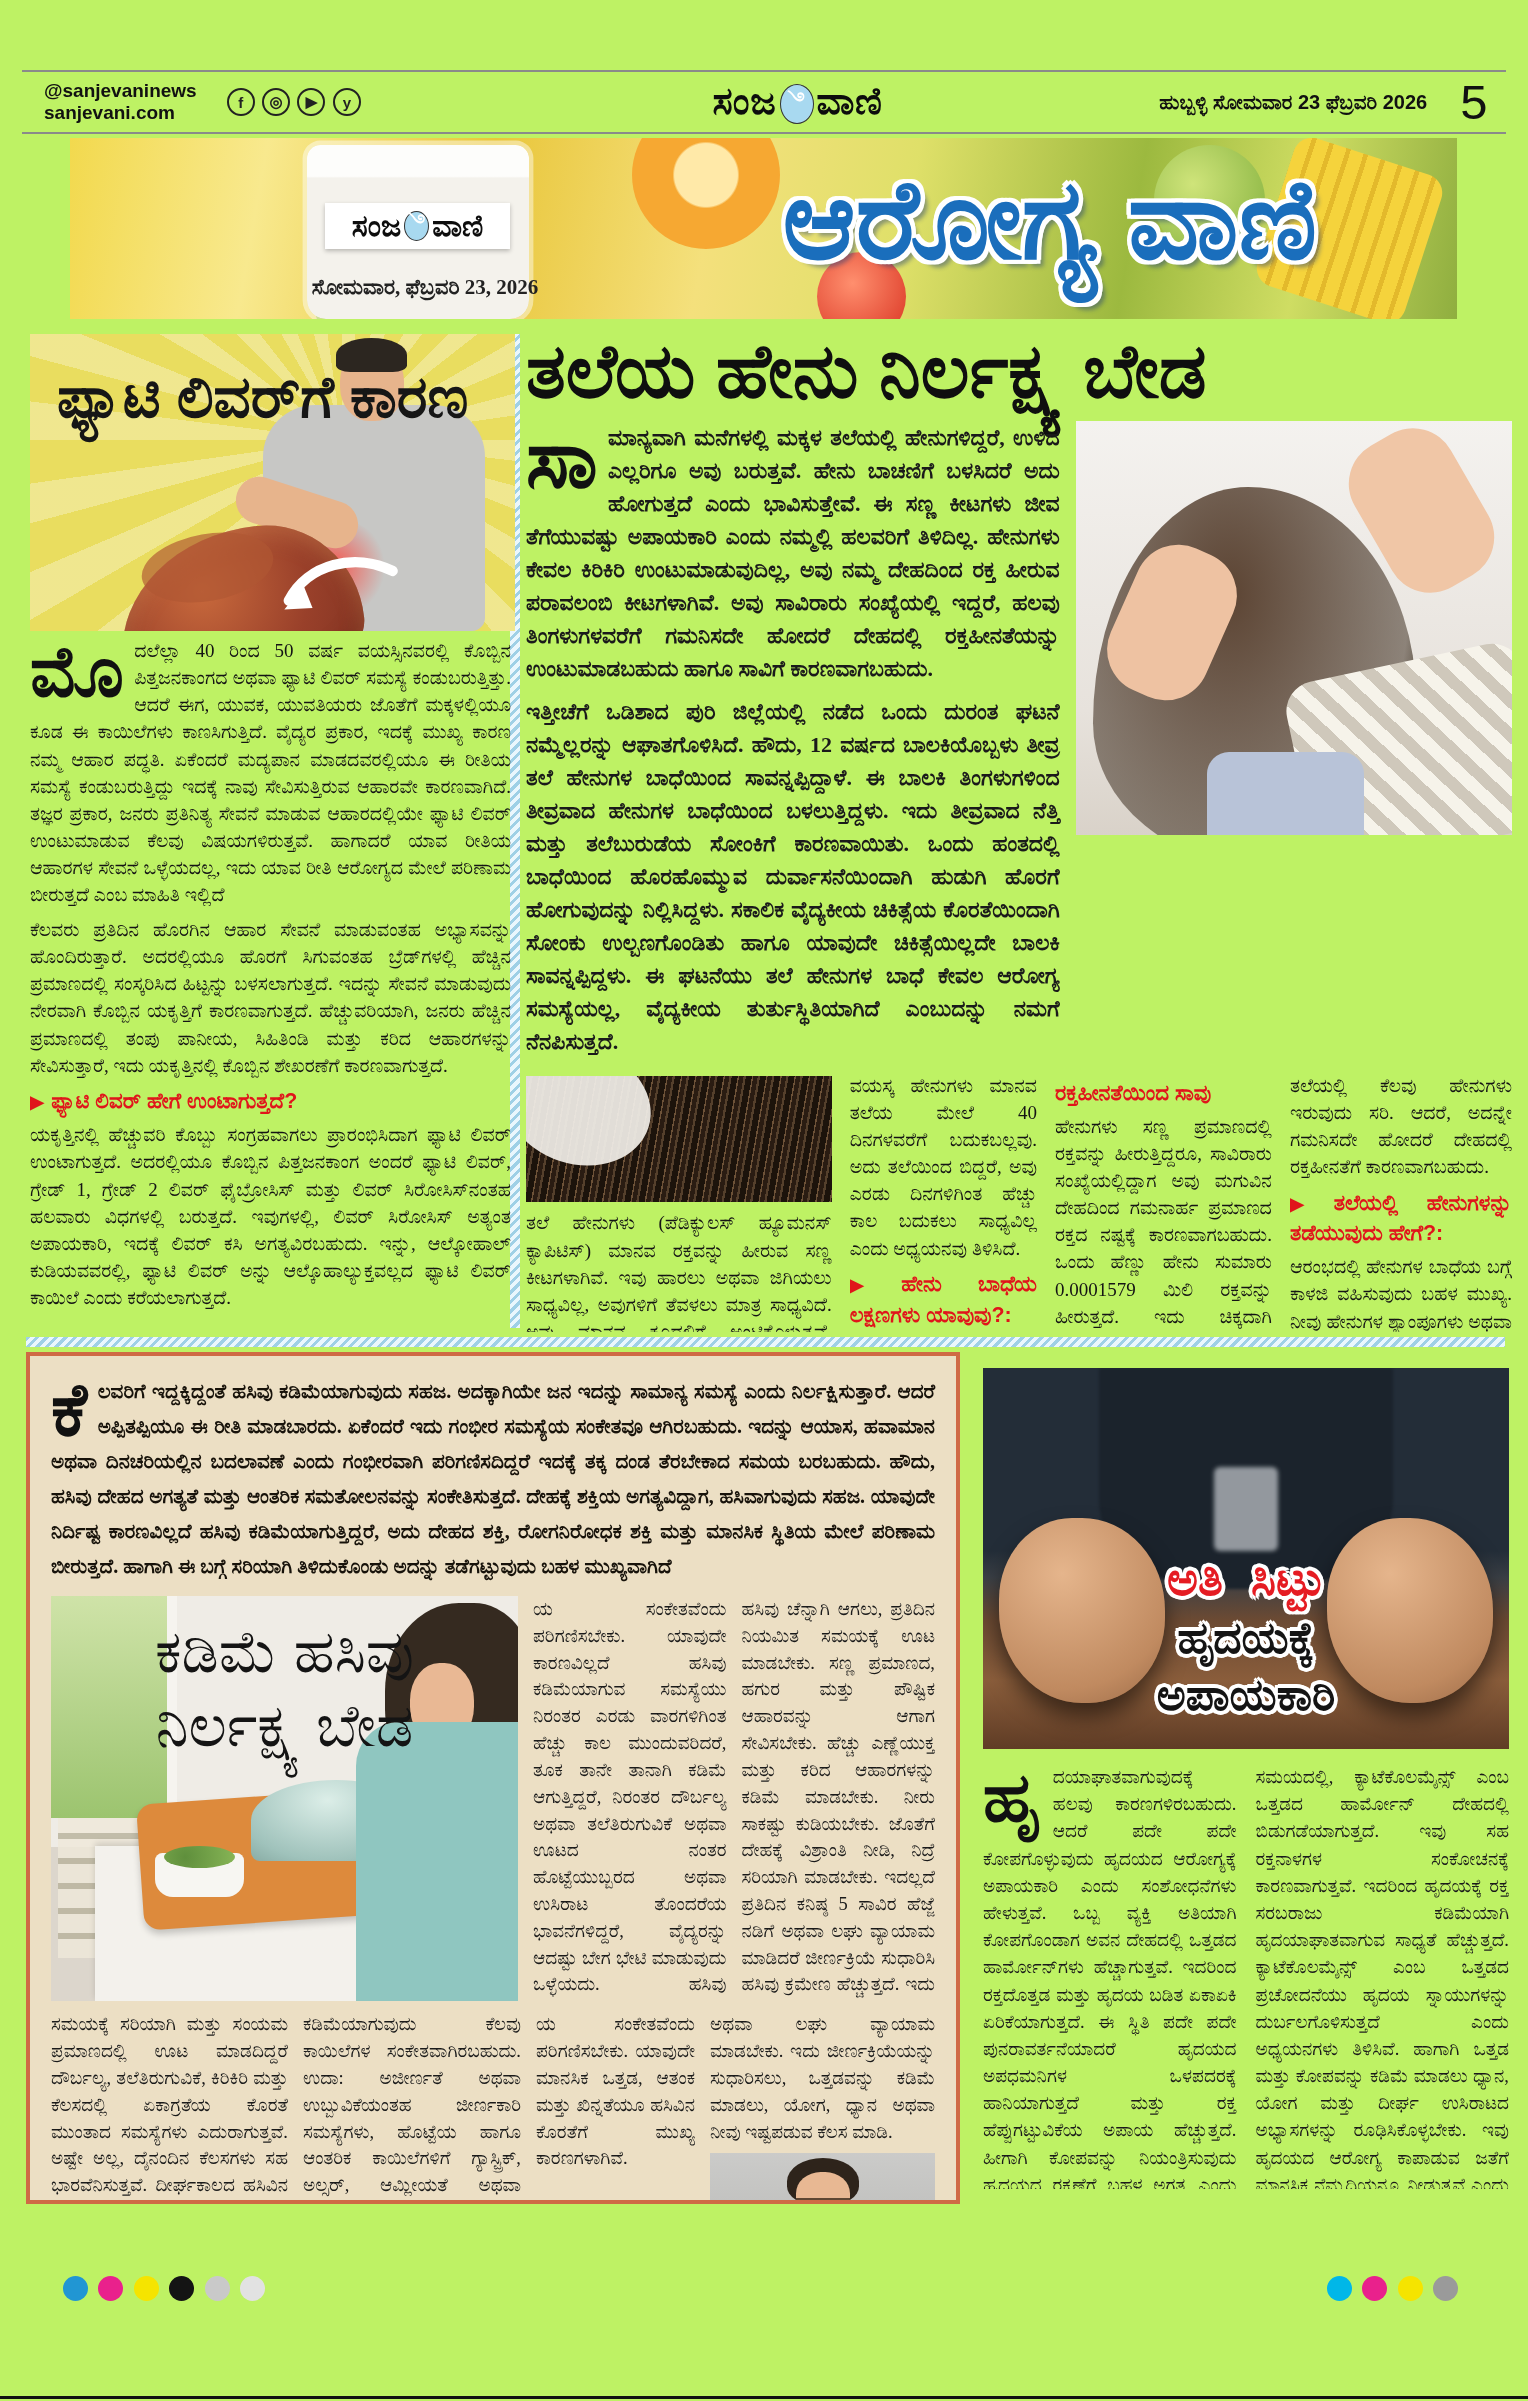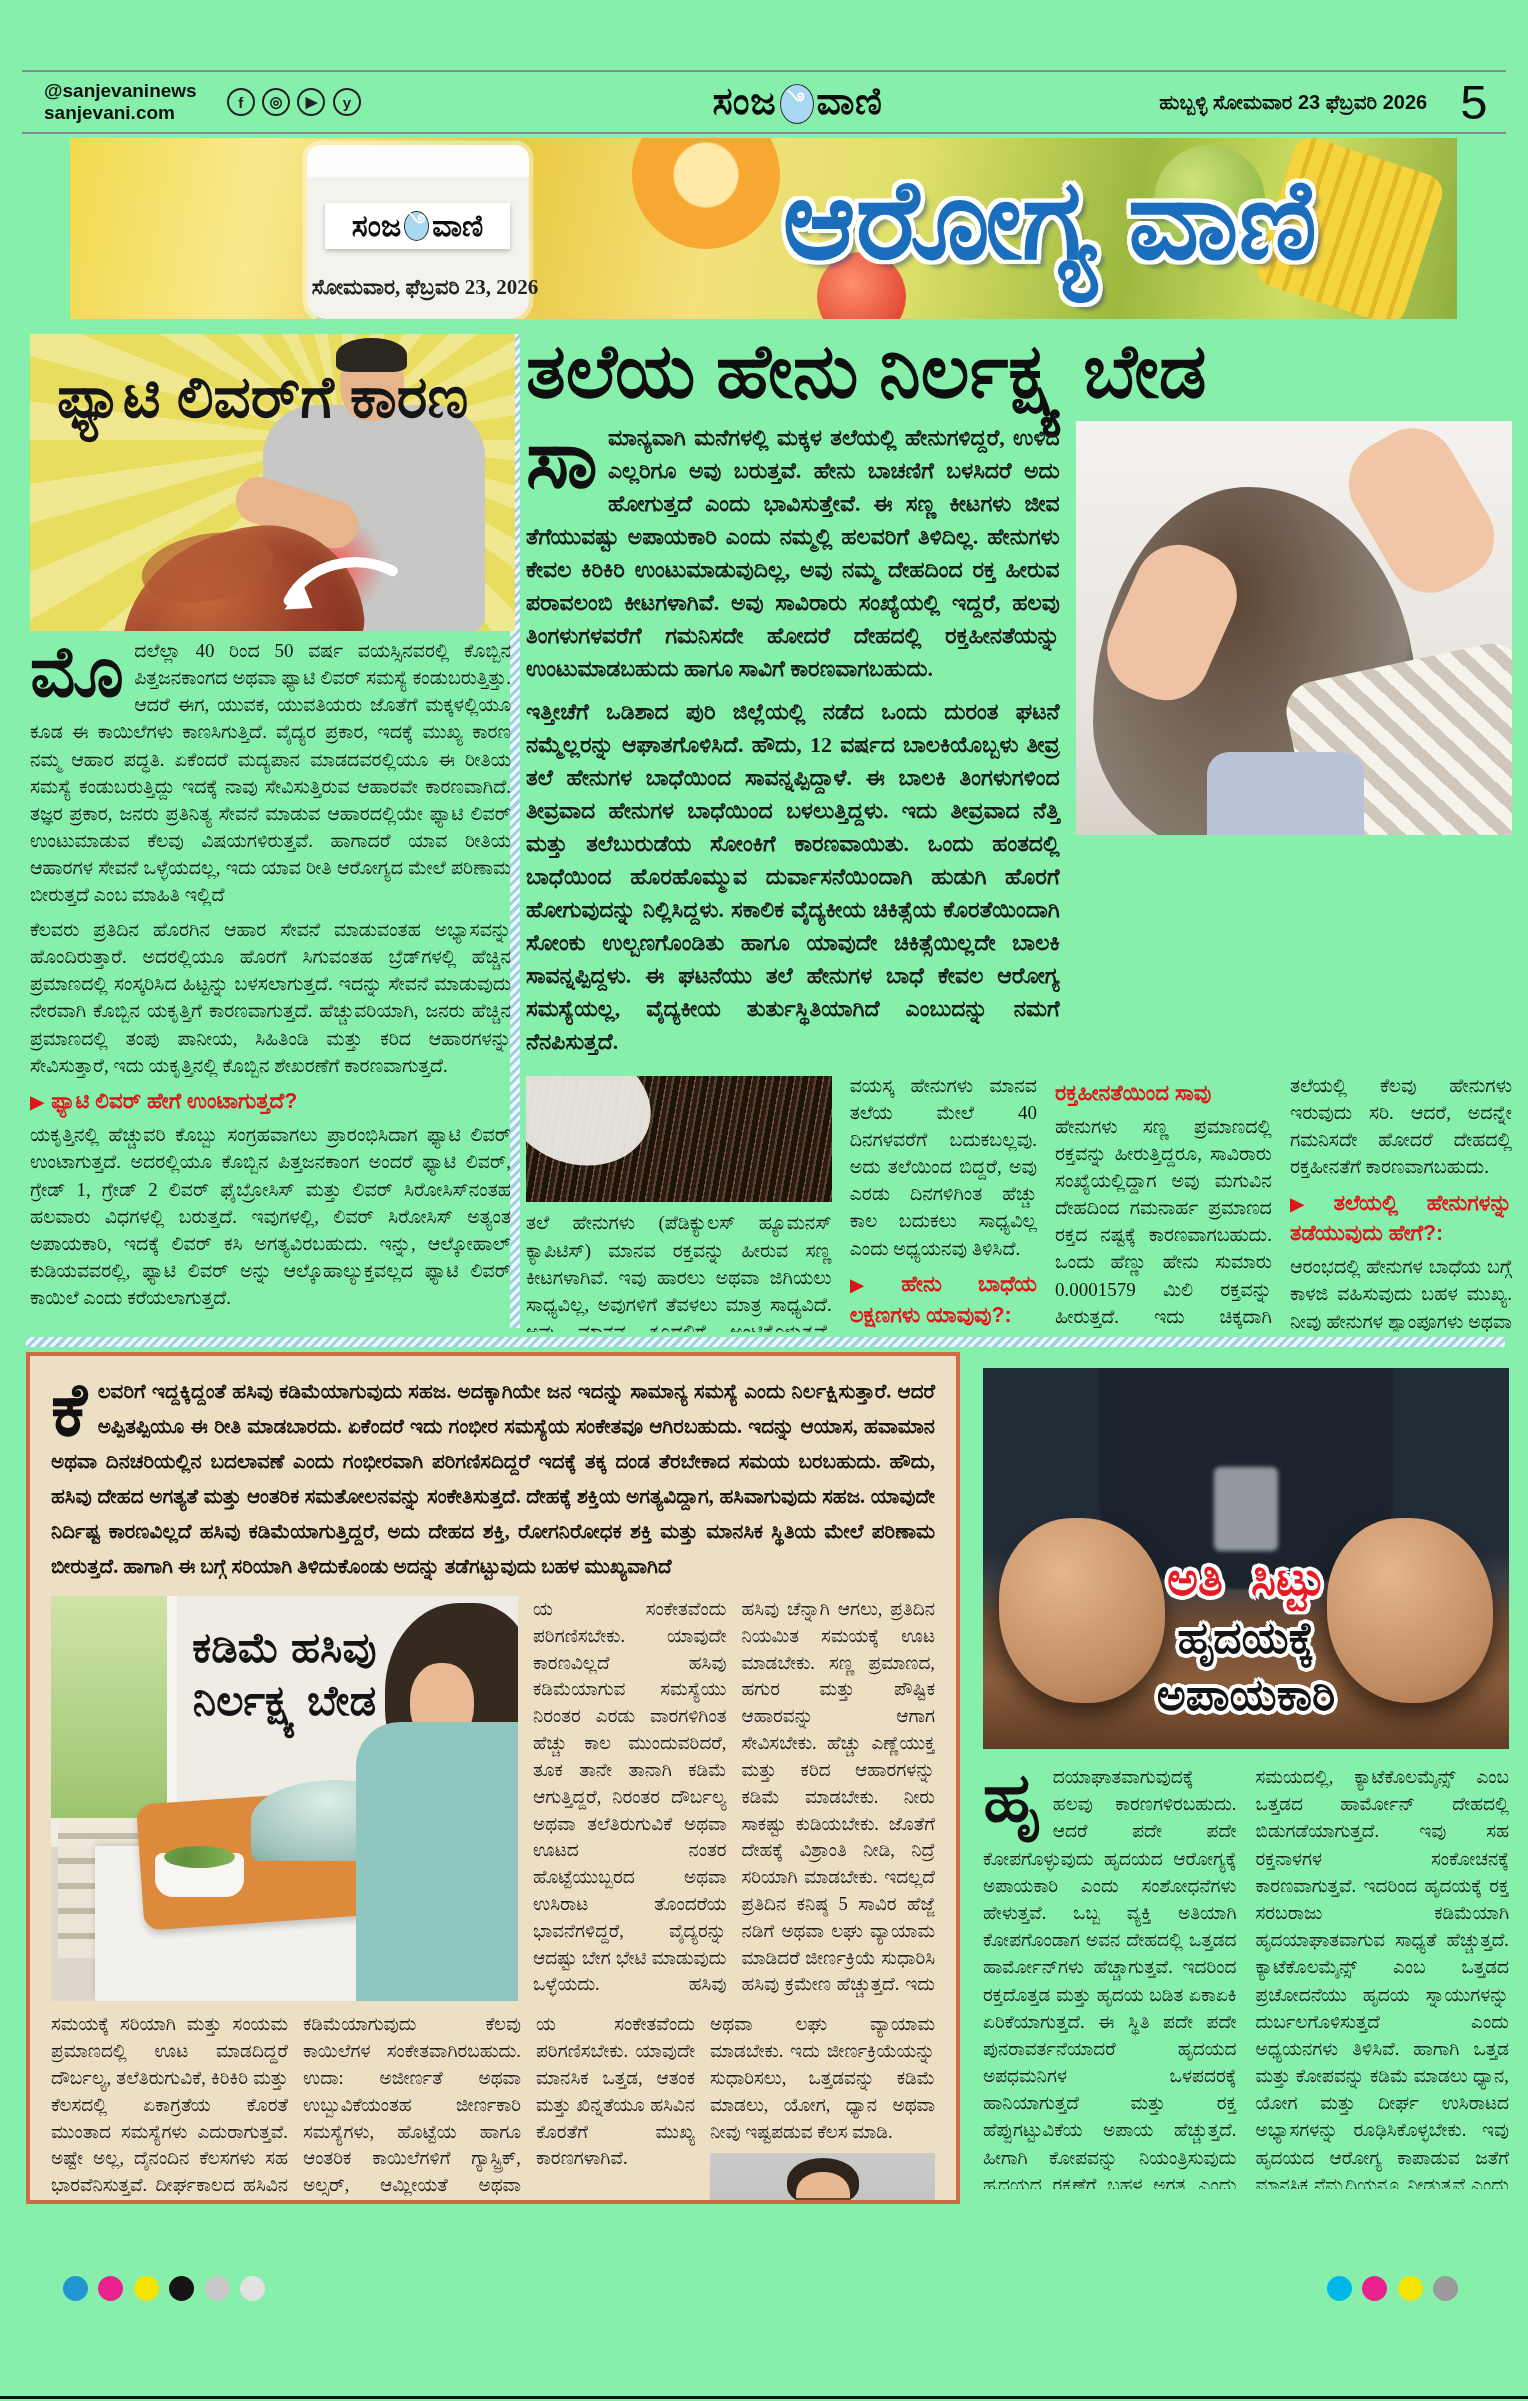--- a/index.html
+++ b/index.html
@@ -1,17 +1,17 @@
 <!DOCTYPE html>
 <html style="font-size:12px"><head>
 <meta charset="utf-8">
 <style>
   * { margin:0; padding:0; box-sizing:border-box; }
   body { background:#fff; font-family:"Liberation Serif", serif; }
-  .page { position:relative; width:1528px; height:2401px; background:#86efac; overflow:hidden; color:#1a1a1a; }
+  .page { position:relative; width:1528px; height:2401px; background:#bef264; overflow:hidden; color:#1a1a1a; }
 
   
   .topbar { position:absolute; left:22px; top:70px; width:1484px; height:64px;
     border-top:2.2px solid #8a8a8a; border-bottom:2.2px solid #8a8a8a;
     display:flex; align-items:center; font-family:"Liberation Sans", sans-serif; }
   .tb-left { display:flex; align-items:center; gap:30px; padding-left:22px; width:414px; }
   .tb-handle div { font-size:19px; font-weight:700; line-height:1.15; color:#111; }
   .tb-social { display:flex; gap:7.4px; }
   .tb-social span { width:28px; height:28px; border:2.2px solid #222; border-radius:50%;
     display:inline-flex; align-items:center; justify-content:center; font-size:15px; font-weight:700; color:#222; }
@@ -118,22 +118,22 @@
   .pt-table { position:absolute; left:44px; bottom:0; width:414px; height:155px; background:#f3f1ec; box-shadow:0 -3px 6px #0002; }
   .pt-tray { position:absolute; left:89px; bottom:81px; width:311px; height:126px; background:#dd8a3c; border-radius:16.3px; transform:rotate(-4deg); box-shadow:0 4.4px 7.4px #0003; }
   .pt-cloche { position:absolute; left:200px; bottom:140px; width:170px; height:81px; border-radius:50% 50% 9px 9px;
     background:radial-gradient(ellipse at 45% 25%,#dceee8,#9fc2bb 70%,#7fa39b); }
   .pt-salad { position:absolute; left:104px; bottom:104px; width:89px; height:44px; background:#f7f6f2; border-radius:7.4px 7.4px 18px 18px; }
   .pt-salad i { position:absolute; left:9px; top:-7.4px; width:71px; height:22px; border-radius:50%;
     background:radial-gradient(circle at 30% 50%,#5f8f3c,#87b556); }
   .pt-woman-hair { position:absolute; right:-15px; top:7.4px; width:148px; height:177px; background:#352a20; border-radius:50% 40% 50% 40%; }
   .pt-woman-top { position:absolute; right:-30px; top:126px; width:192px; height:281px; background:#8fc6c0; border-radius:44px 30px 0 0; }
   .pt-woman-face { position:absolute; right:44px; top:67px; width:64px; height:81px; background:#e9b894; border-radius:46%; }
-  .tray-headline { position:absolute; left:0; top:26px; width:100%; text-align:center;
-    font-family:"Liberation Sans", sans-serif; font-weight:700; font-size:42px; line-height:1.25; color:#141414; }
+  .tray-headline { position:absolute; left:0; top:20px; width:100%; text-align:center;
+    font-family:"Liberation Sans", sans-serif; font-weight:400; font-size:59px; line-height:1.25; color:#141414; }
   .row-b .col, .row-c .col { font-size:18.5px; line-height:1.45; text-align:justify; overflow:hidden; }
   .row-b .col { flex:1; height:405px; }
   .row-c { display:flex; gap:15px; margin-top:10.4px; height:279px; }
   .c1 { flex:0 0 237px; } .c2 { flex:0 0 218px; } .c3 { flex:0 0 159px; }
   .stack { flex:1; display:flex; flex-direction:column; gap:7.4px; overflow:hidden; }
   .photo-refuse { width:100%; flex:1; position:relative; overflow:hidden; background:linear-gradient(180deg,#cbcbc9,#b4b4b2); }
   .pr-hair { position:absolute; left:34%; top:4%; width:32%; height:34%; background:#2e241b; border-radius:50% 50% 40% 40%; }
   .pr-face { position:absolute; left:38%; top:14%; width:24%; height:34%; background:linear-gradient(180deg,#e8b893 55%,#5d4733 56%); border-radius:46%; }
   .pr-hand1,.pr-hand2 { position:absolute; bottom:4%; width:67px; height:81px; background:#e8b893; border-radius:40%; }
   .pr-hand1 { left:18%; transform:rotate(-14deg);} .pr-hand2 { right:16%; transform:rotate(14deg);}

